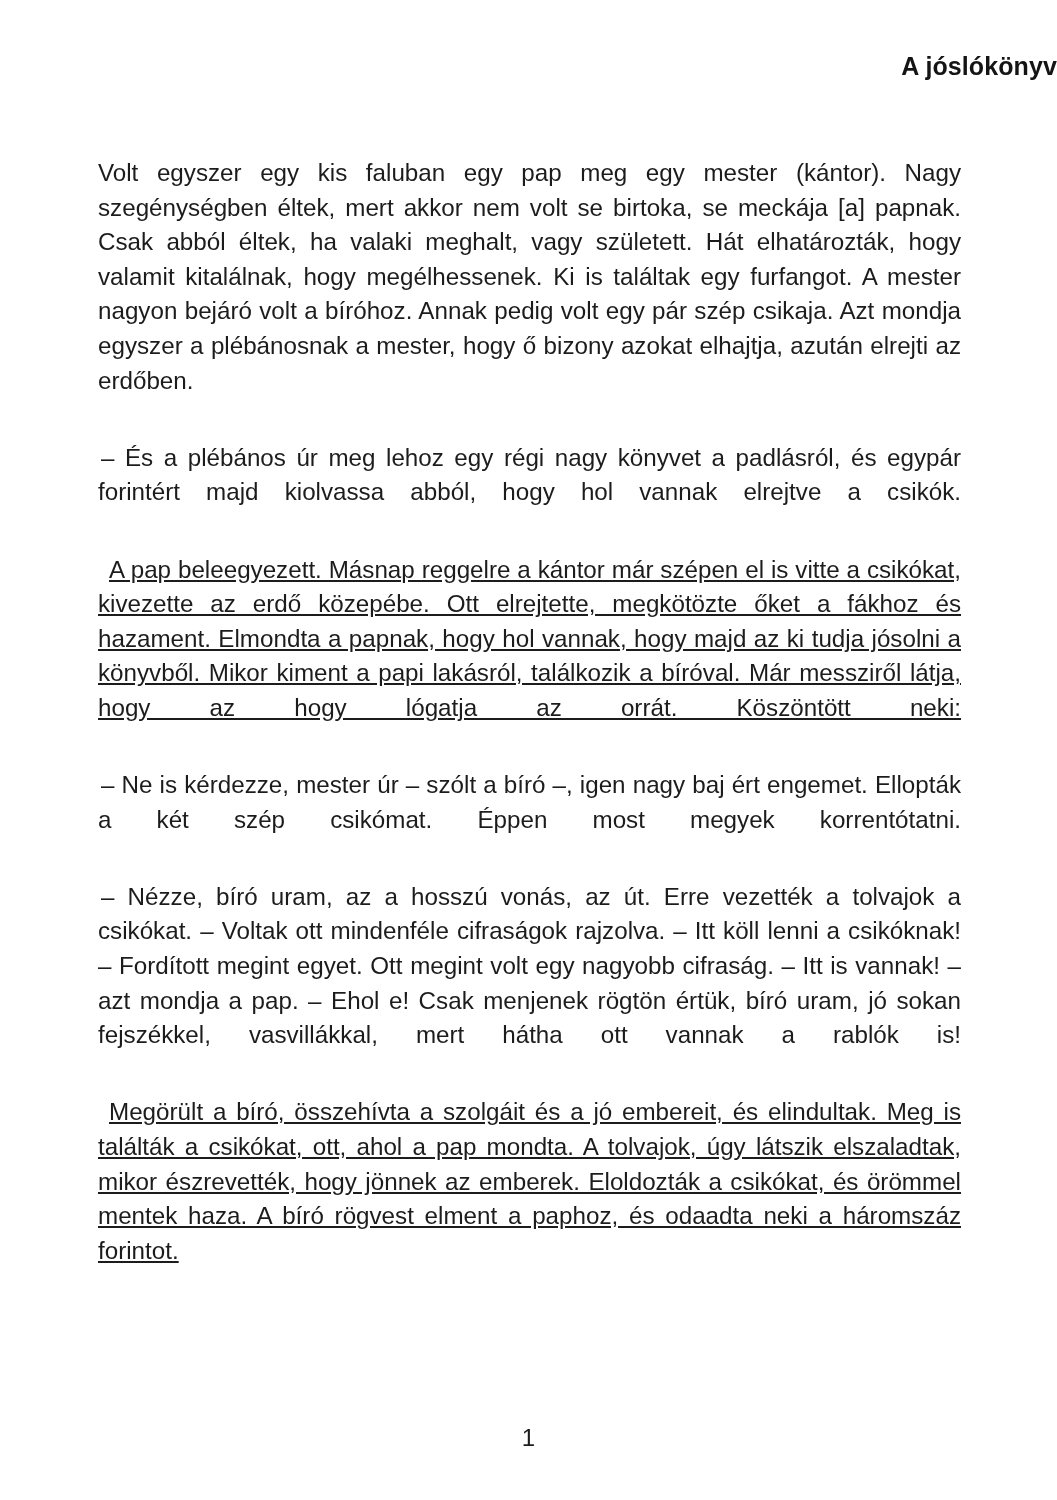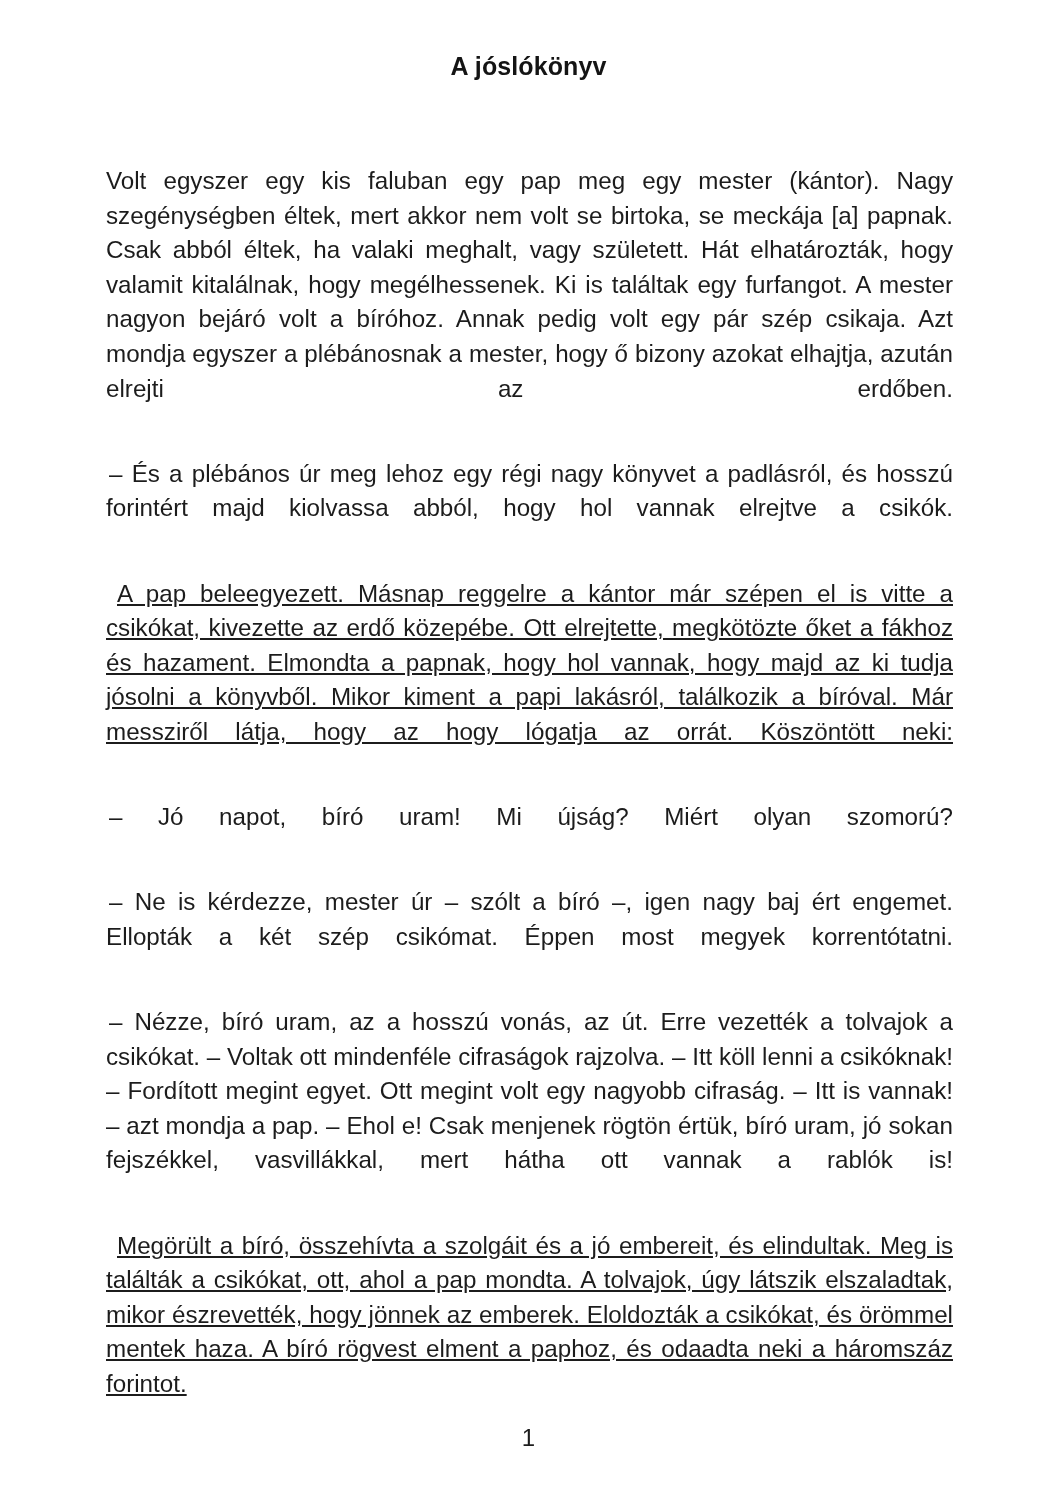--- a/index.html
+++ b/index.html
@@ -17,34 +17,34 @@
     height: 1500px;
     background: #ffffff;
     box-sizing: border-box;
     overflow: hidden;
   }
   .doc-title {
     position: absolute;
     top: 52px;
     left: 0;
     width: 1057px;
-    text-align: center;
+    text-align: right;
     font-size: 25px;
     font-weight: bold;
     letter-spacing: 0.1px;
     color: #141414;
   }
   .body-block {
     position: absolute;
     top: 148px;
     left: 90px;
     width: 879px;
   }
   p.para {
-    margin: 16px;
+    margin: 8px;
     padding: 0;
     font-size: 24.2px;
     line-height: 34.6px;
     text-align: justify;
     text-justify: inter-word;
     color: #1c1c1c;
     hyphens: none;
     word-spacing: 0px;
   }
   p.para.indent-sm {
@@ -74,25 +74,24 @@
 <body>
 
 <div class="page">
 
   <div class="doc-title">A jóslókönyv</div>
 
   <div class="body-block">
 
     <p class="para">Volt egyszer egy kis faluban egy pap meg egy mester (kántor). Nagy szegénységben éltek, mert akkor nem volt se birtoka, se meckája [a] papnak. Csak abból éltek, ha valaki meghalt, vagy született. Hát elhatározták, hogy valamit kitalálnak, hogy megélhessenek. Ki is találtak egy furfangot. A mester nagyon bejáró volt a bíróhoz. Annak pedig volt egy pár szép csikaja. Azt mondja egyszer a plébánosnak a mester, hogy ő bizony azokat elhajtja, azután elrejti az erdőben.</p>
 
-    <p class="para indent-sm">– És a plébános úr meg lehoz egy régi nagy könyvet a padlásról, és hosszú forintért majd kiolvassa abból, hogy hol vannak elrejtve a csikók.</p>
+    <p class="para indent-sm">– És a plébános úr meg lehoz egy régi nagy könyvet a padlásról, és egypár forintért majd kiolvassa abból, hogy hol vannak elrejtve a csikók.</p>
 
     <p class="para indent-md">A pap beleegyezett. Másnap reggelre a kántor már szépen el is vitte a csikókat, kivezette az erdő közepébe. Ott elrejtette, megkötözte őket a fákhoz és hazament. Elmondta a papnak, hogy hol vannak, hogy majd az ki tudja jósolni a könyvből. Mikor kiment a papi lakásról, találkozik a bíróval. Már messziről látja, hogy az hogy lógatja az orrát. Köszöntött neki:</p>
 
-    <p class="para indent-sm">– Jó napot, bíró uram! Mi újság? Miért olyan szomorú?</p>
 
     <p class="para indent-sm">– Ne is kérdezze, mester úr – szólt a bíró –, igen nagy baj ért engemet. Ellopták a két szép csikómat. Éppen most megyek korrentótatni.</p>
 
 
 
     <p class="para indent-sm">– Nézze, bíró uram, az a hosszú vonás, az út. Erre vezették a tolvajok a csikókat. – Voltak ott mindenféle cifraságok rajzolva. – Itt köll lenni a csikóknak! – Fordított megint egyet. Ott megint volt egy nagyobb cifraság. – Itt is vannak! – azt mondja a pap. – Ehol e! Csak menjenek rögtön értük, bíró uram, jó sokan fejszékkel, vasvillákkal, mert hátha ott vannak a rablók is!</p>
 
     <p class="para indent-md">Megörült a bíró, összehívta a szolgáit és a jó embereit, és elindultak. Meg is találták a csikókat, ott, ahol a pap mondta. A tolvajok, úgy látszik elszaladtak, mikor észrevették, hogy jönnek az emberek. Eloldozták a csikókat, és örömmel mentek haza. A bíró rögvest elment a paphoz, és odaadta neki a háromszáz forintot.</p>
 
   </div>

